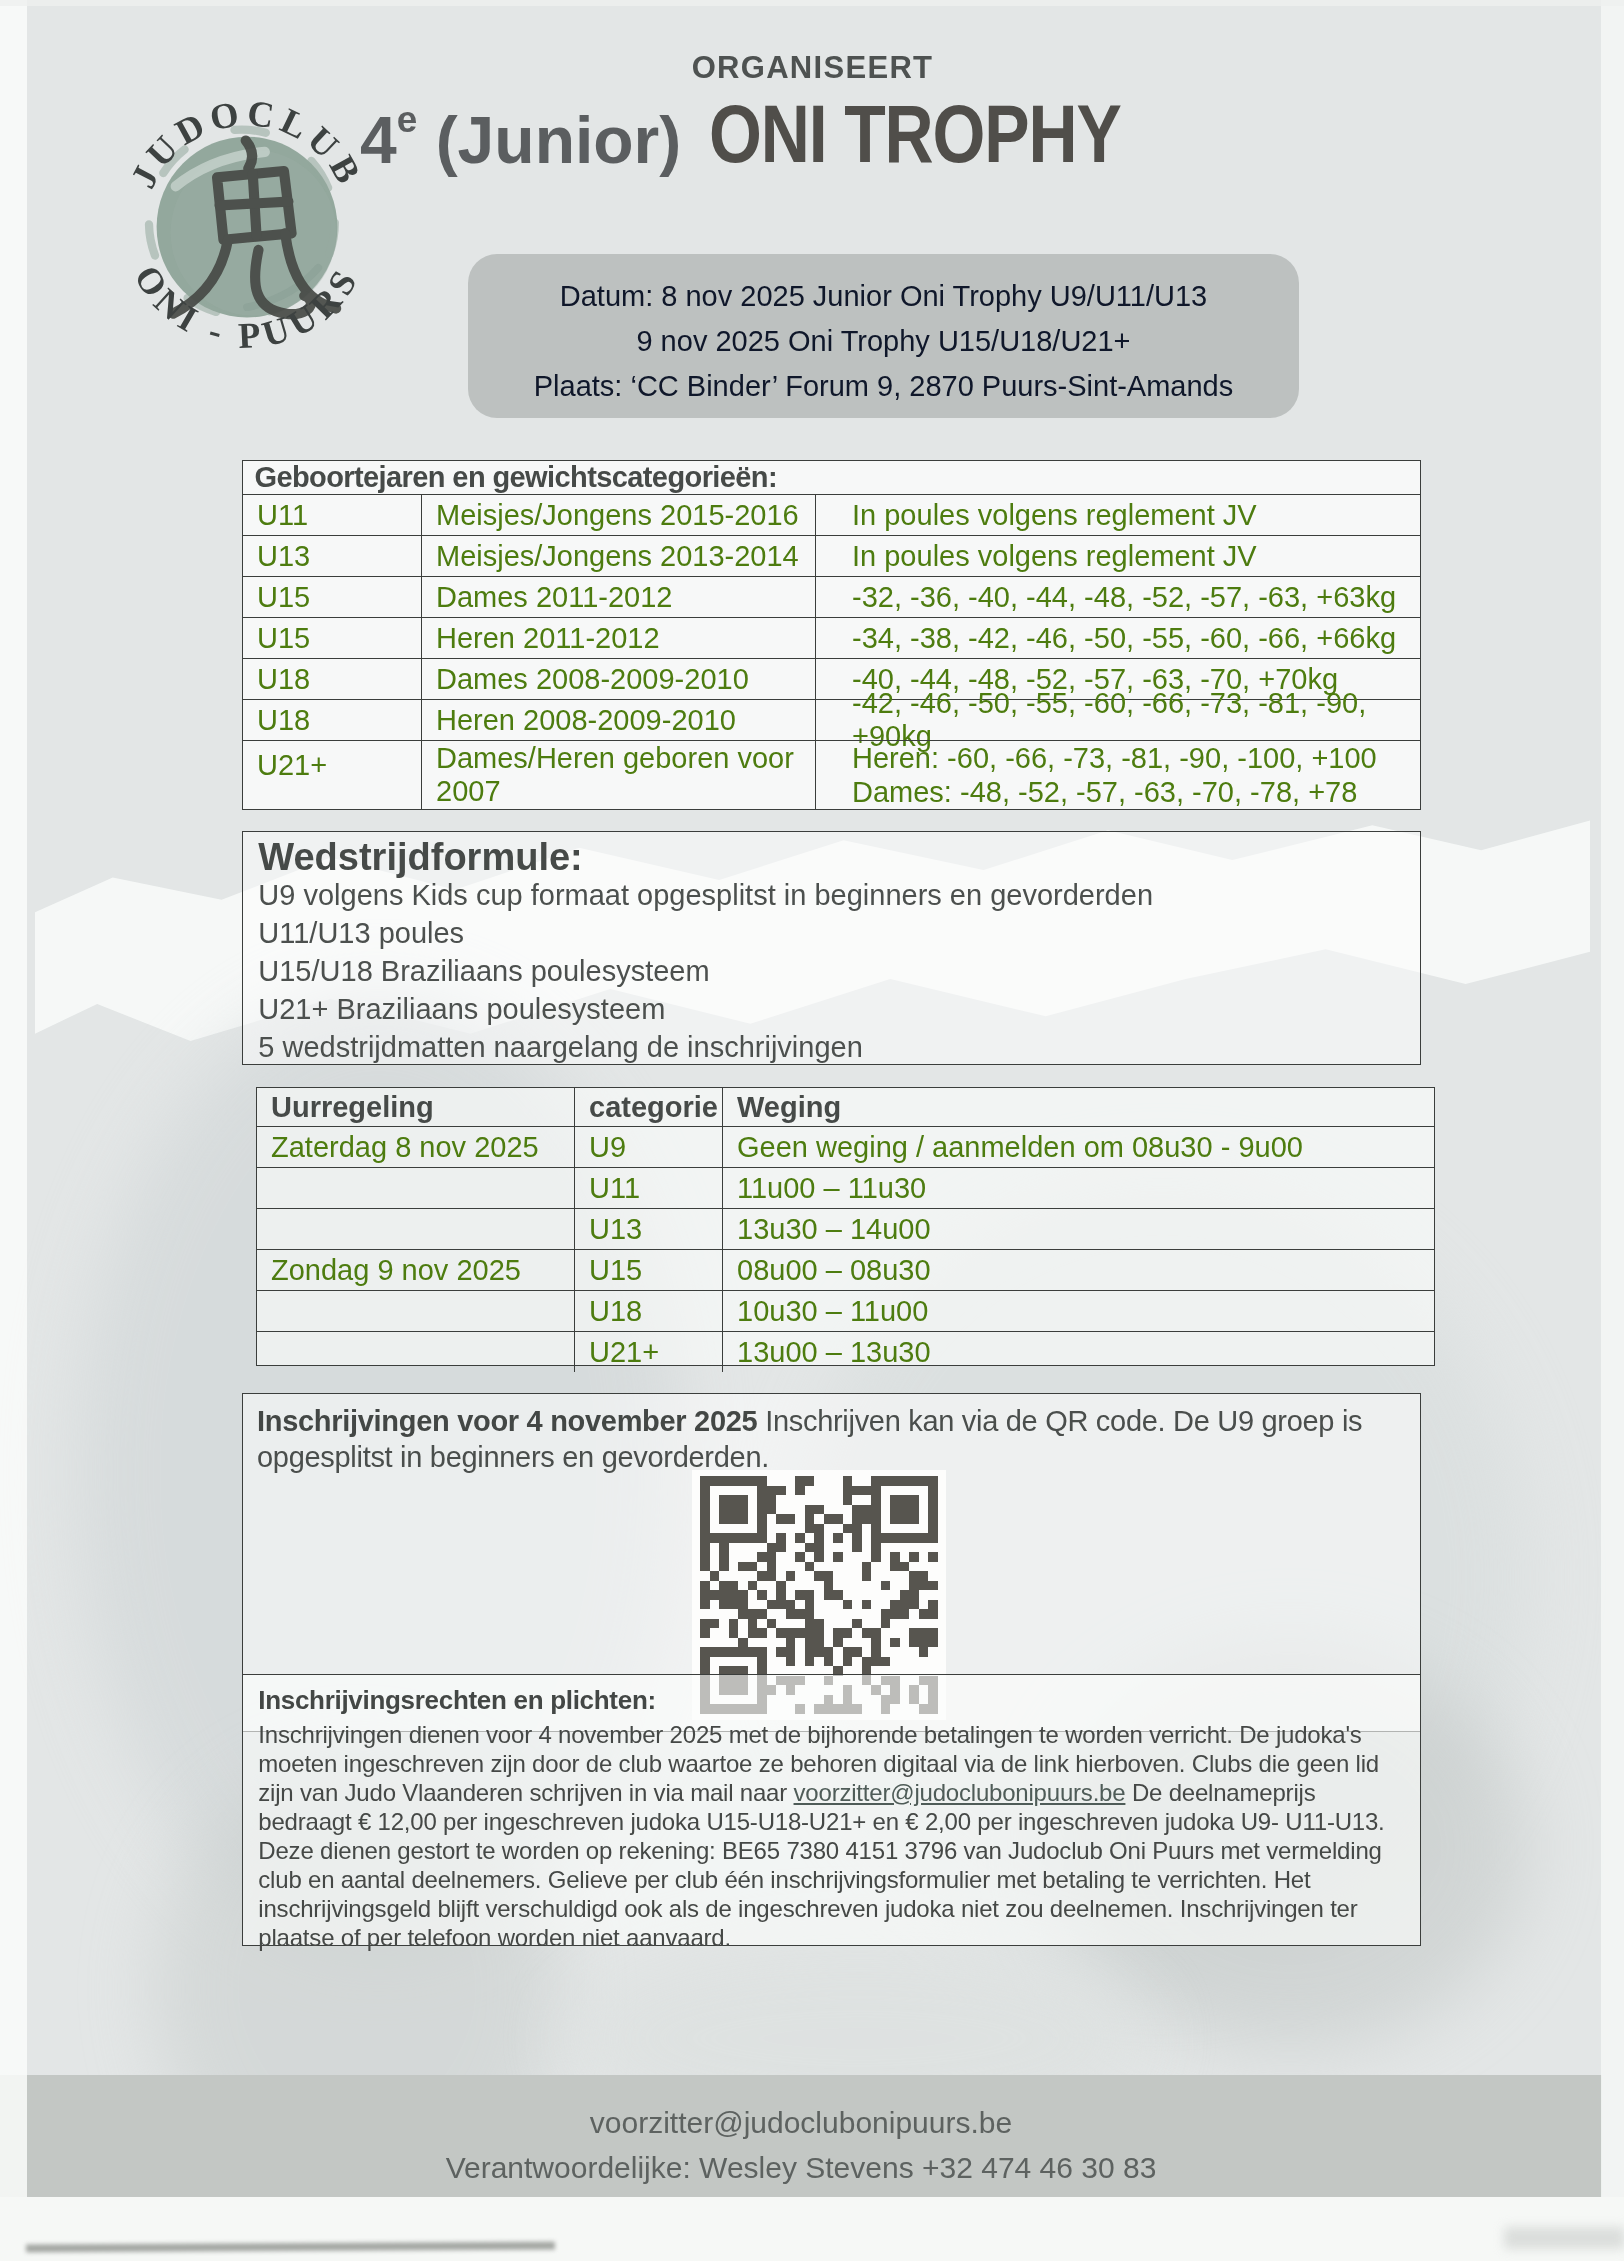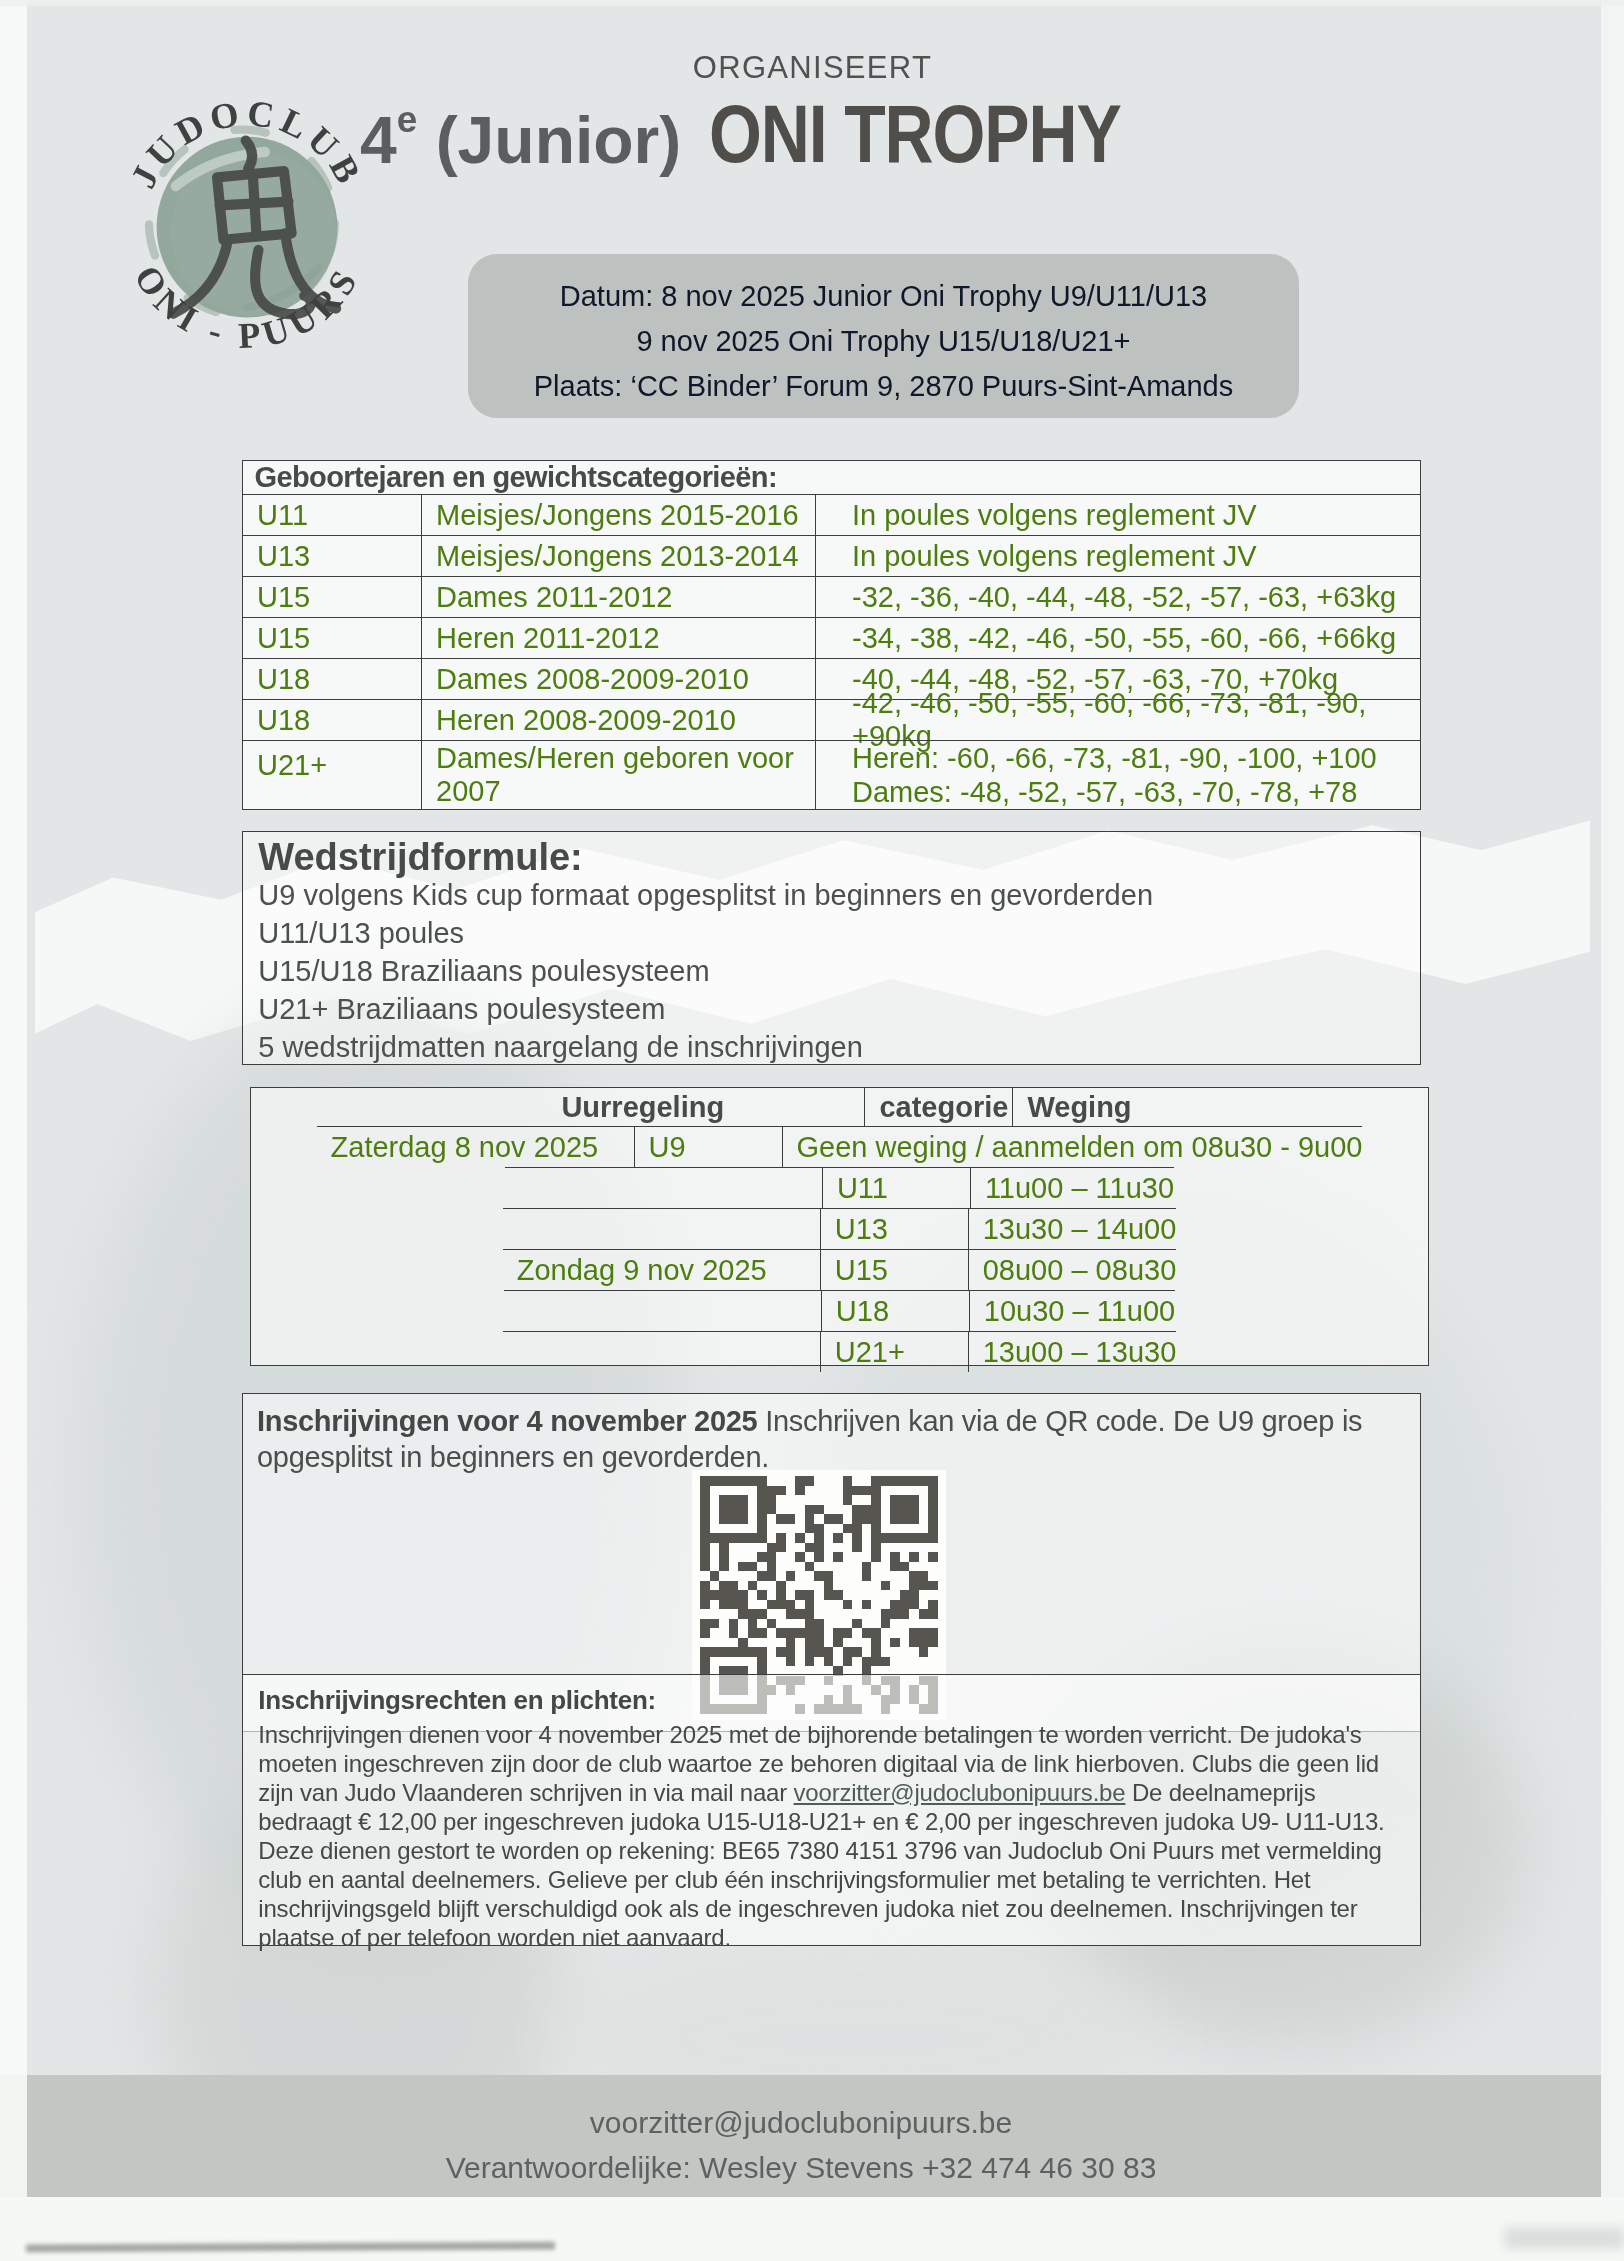--- a/index.html
+++ b/index.html
@@ -27,21 +27,21 @@
   .strip-left{left:0;top:0;width:27px;height:2261px;background:#fafbfa;opacity:.85;}
   .strip-right{left:1601px;top:0;width:24px;height:2261px;background:#f3f5f4;opacity:.9;}
   .strip-top{left:0;top:0;width:1625px;height:6.4px;background:#eef0ef;opacity:.8;}
   .bottom-area{left:0;top:2197px;width:1625px;height:64px;background:#f6f8f6;}
   .smudge1{left:25.5px;top:2243px;width:529px;height:7.6px;background:#6e726d;filter:blur(1.9px);opacity:.6;transform:rotate(-.3deg);}
   .smudge2{left:1504px;top:2227px;width:121px;height:21.7px;background:#d4d7d5;filter:blur(5.1px);opacity:.8;}
 
   
   .organiseert{
     left:0;top:50px;width:1625px;text-align:center;
-    font-size:31px;font-weight:normal;letter-spacing:1.3px;color:#4e5251;
+    font-size:31px;font-weight:bold;letter-spacing:1.3px;color:#4e5251;
   }
   .title-line{left:360px;top:90px;white-space:nowrap;}
   .title-gray{font-size:66px;font-weight:bold;color:#5b5e60;}
   .title-sup{font-size:37px;font-weight:bold;color:#5b5e60;vertical-align:31px;}
   .title-main{
     display:inline-block;font-size:79px;font-weight:900;color:#504e4a;
     letter-spacing:-1.3px;transform:scaleX(.86) scaleY(1.04);transform-origin:left bottom;
     margin-left:9px;
   }
 
@@ -71,21 +71,21 @@
   .cat-c3{flex:1;padding-left:36px;}
   .cat-row{height:40px;}
   .wline{line-height:34px;}
 
   
   .formule-box{left:242px;top:831px;width:1179px;height:234px;background:rgba(253,254,253,.5);padding:6.4px 15.3px;box-sizing:border-box;}
   .formule-title{font-size:38px;font-weight:bold;color:#464a48;line-height:38px;}
   .formule-line{font-size:29px;color:#4c504e;line-height:38px;}
 
   
-  .sched-table{left:250px;top:1087px;width:1179px;height:279px;background:rgba(252,253,252,.6);display:flex;flex-direction:column;align-items:center;}
+  .sched-table{left:256px;top:1087px;width:1179px;height:279px;background:rgba(252,253,252,.6);display:flex;flex-direction:column;}
   .sched-header{display:flex;height:38px;flex:0 0 auto;}
   .sched-header .tcell{font-weight:bold;color:#464a48;}
   .sched-row{height:40px;}
   .sch-c1{width:317px;flex:none;}
   .sch-c2{width:148px;flex:none;}
   .sch-c3{flex:1;}
 
   
   .reg-box{left:242px;top:1393px;width:1179px;height:339px;background:rgba(253,254,253,.55);padding:9px 14px;box-sizing:border-box;}
   .reg-text{font-size:29px;line-height:36px;color:#4a4e4c;letter-spacing:-0.3px;}

